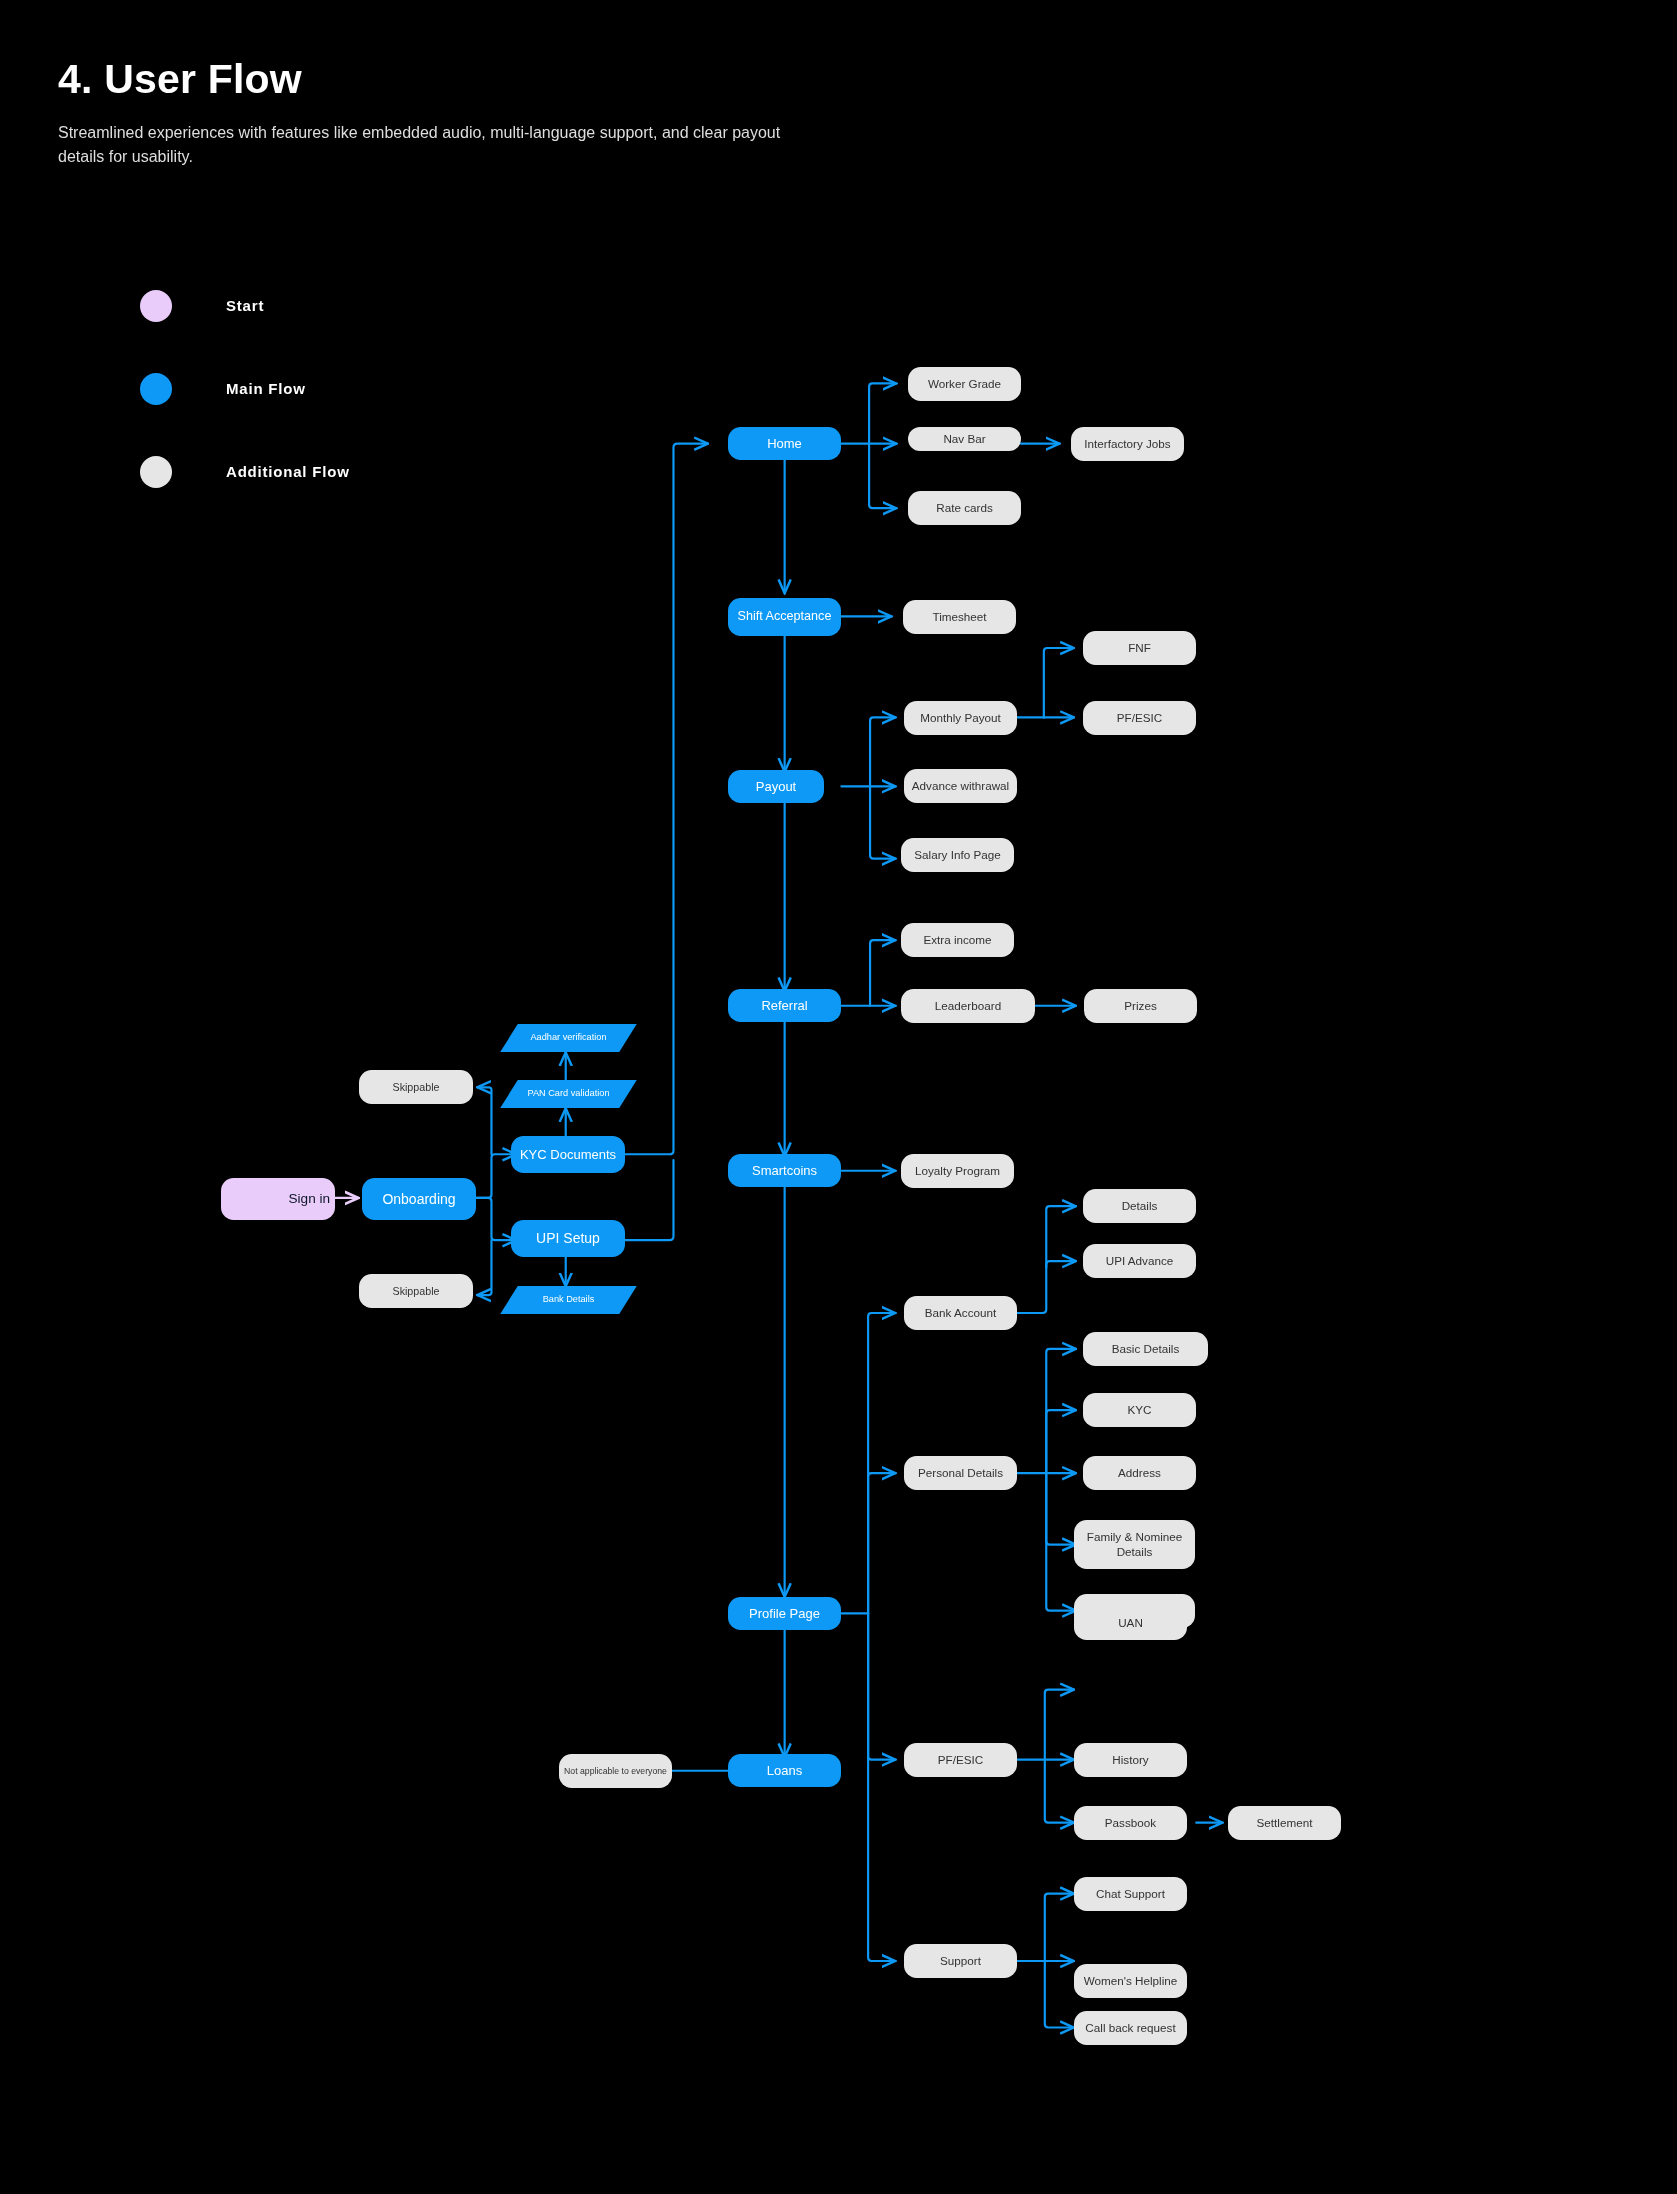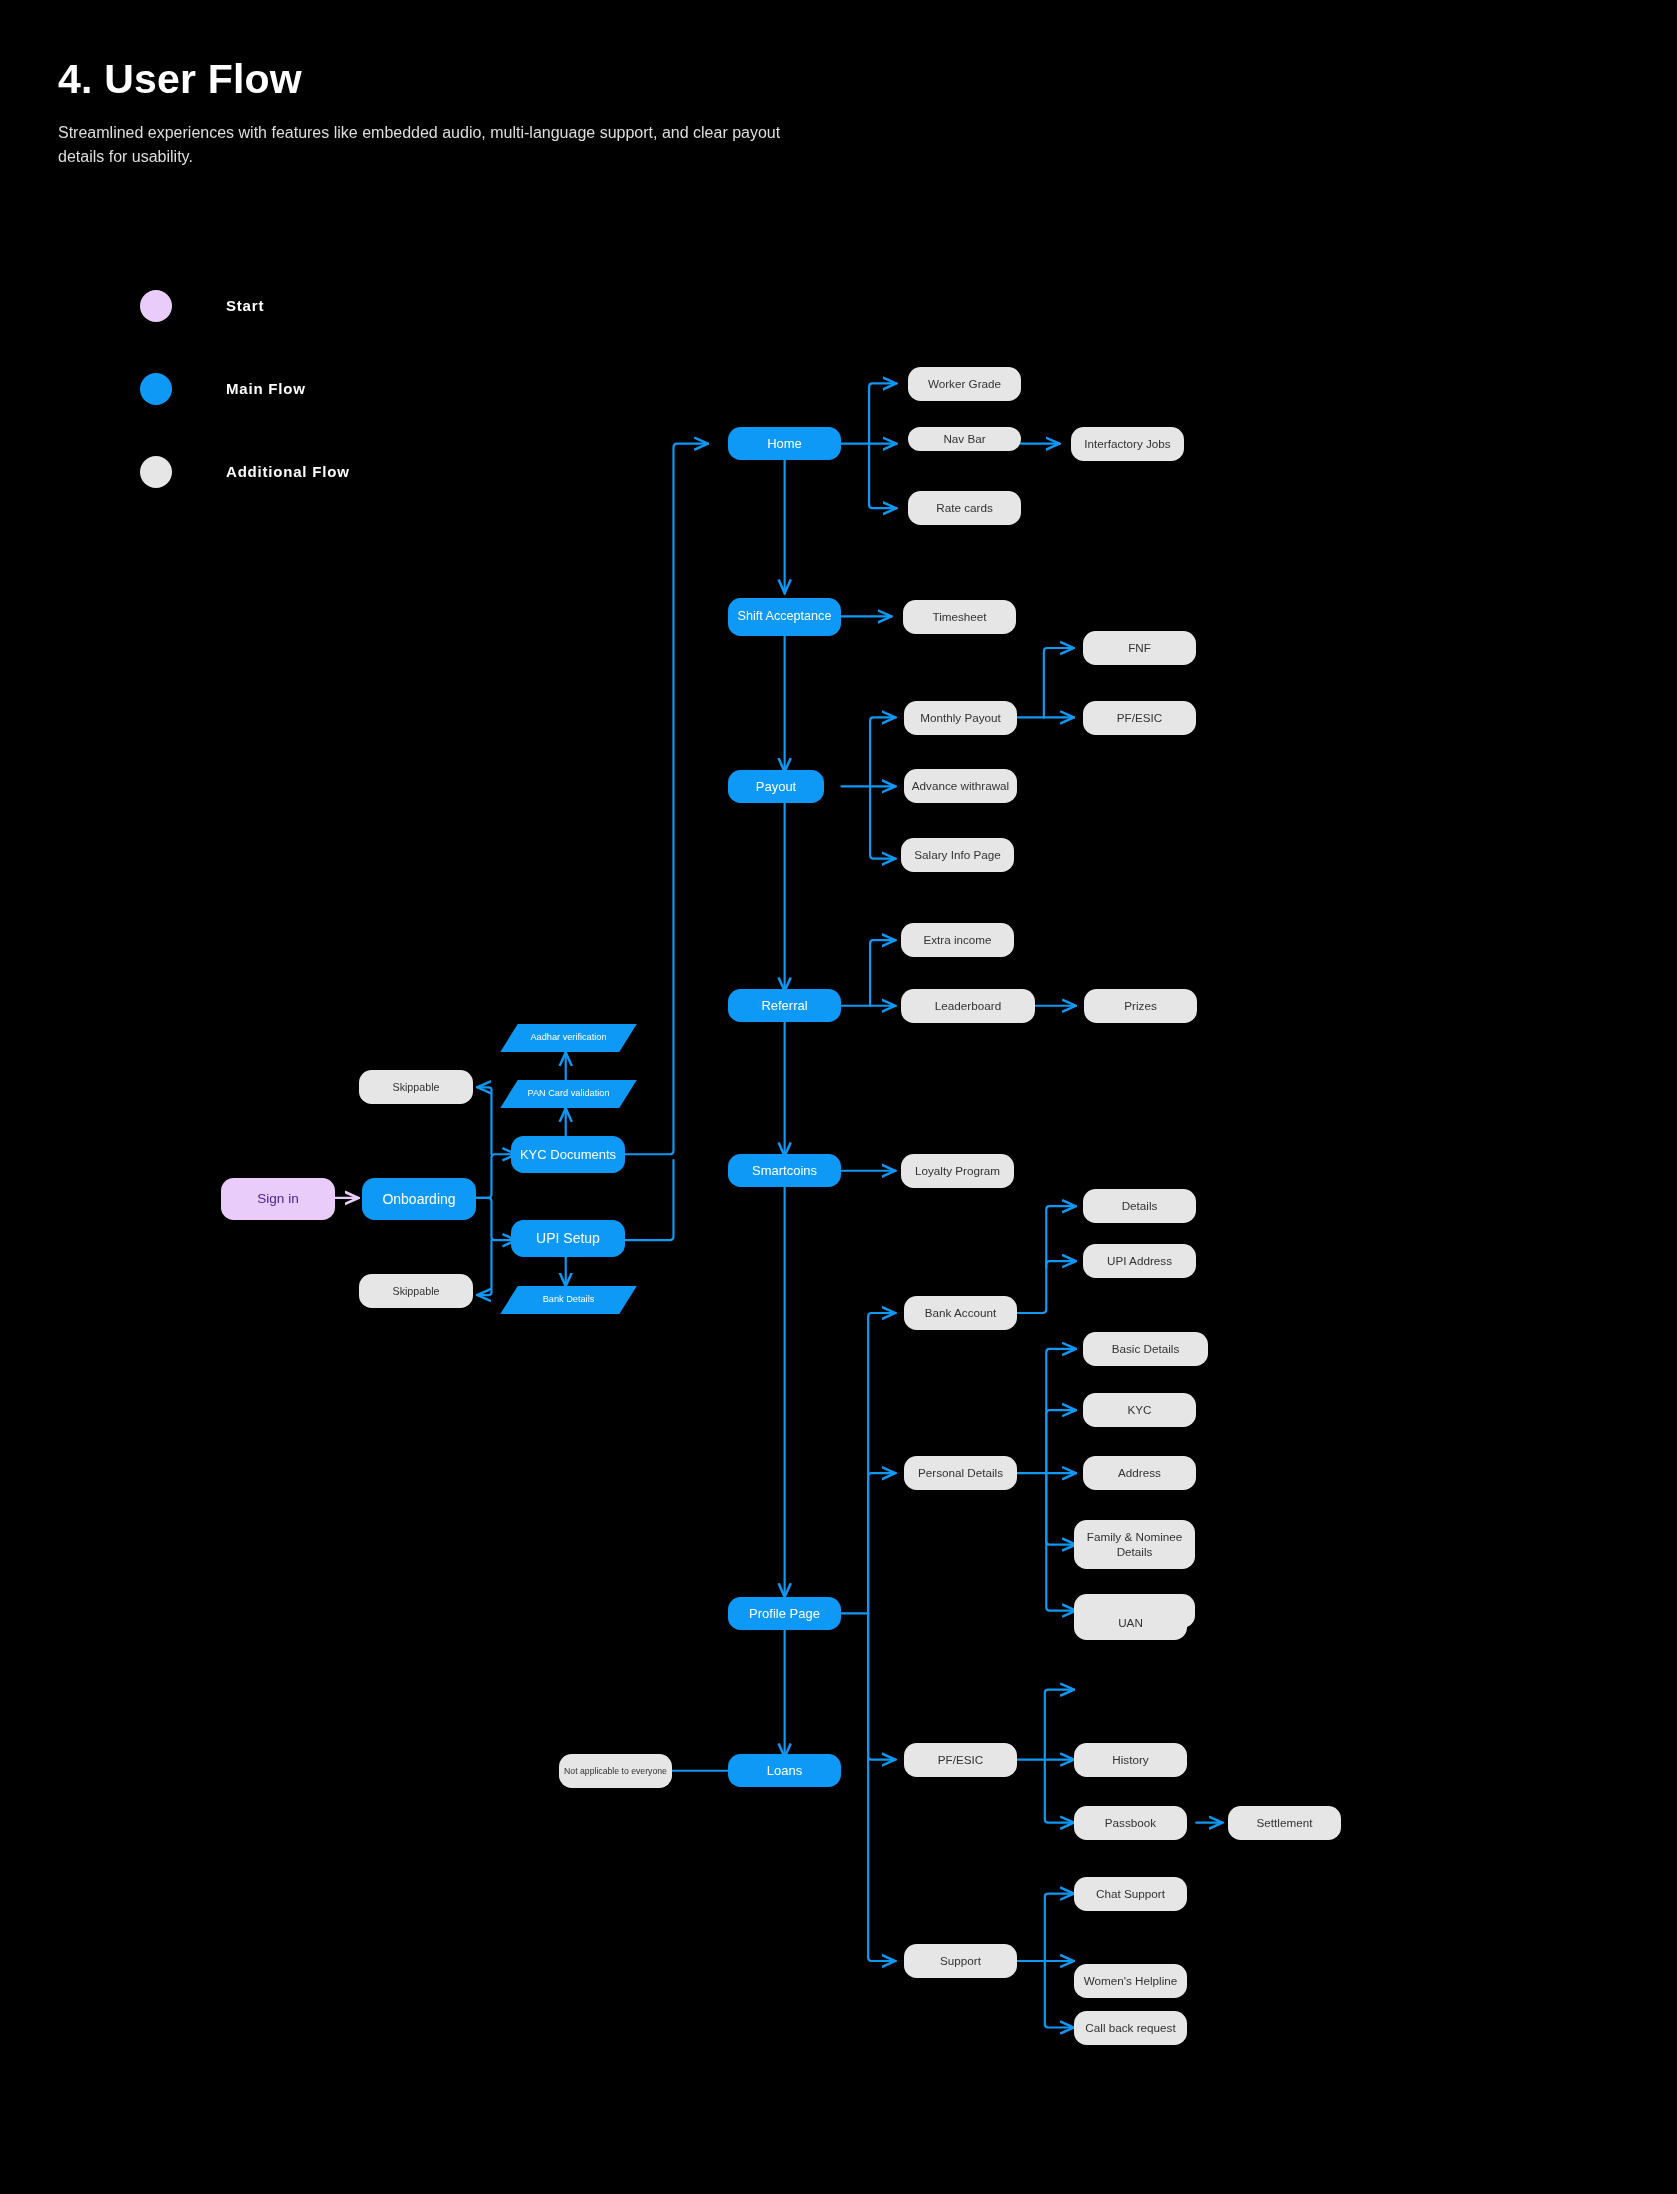--- a/index.html
+++ b/index.html
@@ -54,21 +54,21 @@
     display: flex;
     align-items: center;
     justify-content: center;
     text-align: center;
     border-radius: 12.6px;
     padding: 1.9px 4.9px;
     line-height: 1.2;
   }
   .node.main   { background: #0d99f5; color: #ffffff; }
   .node.extra  { background: #e6e6e6; color: #333333; }
-  .node.start  { background: #e9ccf9; color: #4c1d95; }
+  .node.start  { background: #e9ccf9; color: #0f172a; justify-content: flex-end; }
 
   .node.para {
     border-radius: 0;
     background: transparent;
     color: #ffffff;
     padding: 0;
   }
   .node.para .para-shape {
     position: absolute;
     inset: 0;
@@ -325,21 +325,21 @@
 
   <div class="node extra" style="left:904px; top:1296px; width:113px; height:34px; font-size:11.7px;">
     <span>Bank Account</span>
   </div>
 
   <div class="node extra" style="left:1083px; top:1189px; width:113px; height:34px; font-size:11.7px;">
     <span>Details</span>
   </div>
 
   <div class="node extra" style="left:1083px; top:1244px; width:113px; height:34px; font-size:11.7px;">
-    <span>UPI Address</span>
+    <span>UPI Advance</span>
   </div>
 
   <div class="node extra" style="left:904px; top:1456px; width:113px; height:34px; font-size:11.7px;justify-content:center;">
     <span>Personal Details</span>
   </div>
 
   <div class="node extra" style="left:1083px; top:1332px; width:125px; height:34px; font-size:11.7px;">
     <span>Basic Details</span>
   </div>
 

